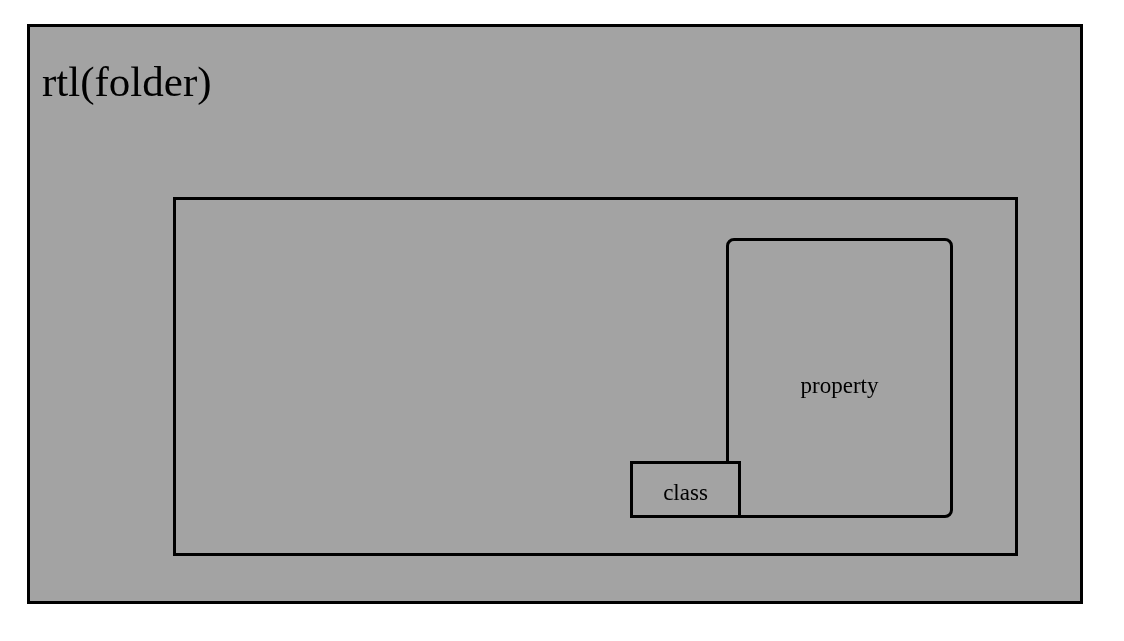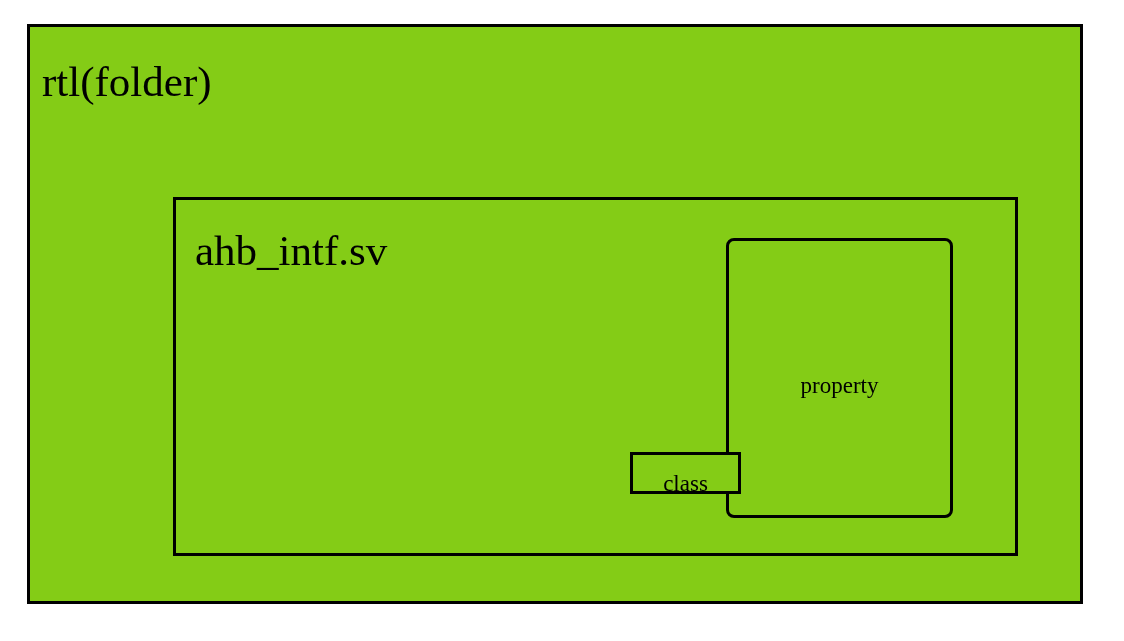--- a/index.html
+++ b/index.html
@@ -18,21 +18,21 @@
     width: 1124px;
     height: 641px;
     background: #ffffff;
     overflow: hidden;
   }
 
   
   .box {
     position: absolute;
     box-sizing: border-box;
-    background: #84cc16;
+    background: #a3a3a3;
     border: 3px solid #000000;
   }
 
   
   .box--folder {
     left: 27px;
     top: 24px;
     width: 1056px;
     height: 580px;
     z-index: 1;
@@ -53,23 +53,23 @@
     top: 38px;      
     width: 227px;
     height: 280px;
     z-index: 3;
     border-radius: 8px;
   }
 
   
   .box--class {
     left: 454px;    
-    top: 252px;     
+    top: 261px;     
     width: 111px;
-    height: 42px;
+    height: 57px;
     z-index: 4;
   }
 
   
   .label {
     position: absolute;
     white-space: nowrap;
     line-height: 1;
     color: #000000;
   }
@@ -106,21 +106,20 @@
 <body>
 
 <div id="canvas">
 
   <div class="box box--folder">
 
     <span class="label label--folder">rtl(folder)</span>
 
     <div class="box box--file">
 
-      <span class="label label--file">ahb_intf.sv</span>
 
       <div class="box box--property">
         <span class="label label--property">property</span>
       </div>
 
       <div class="box box--class">
         <span class="label label--class">class</span>
       </div>
 
     </div>

